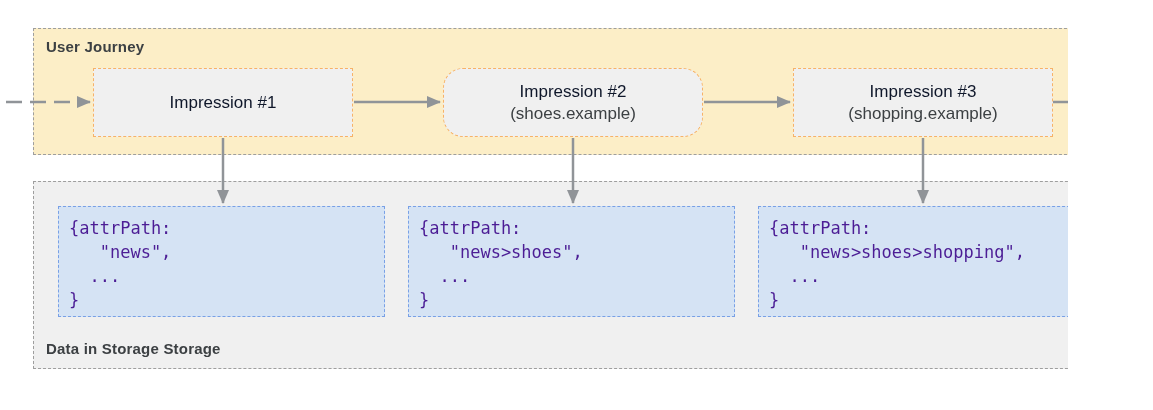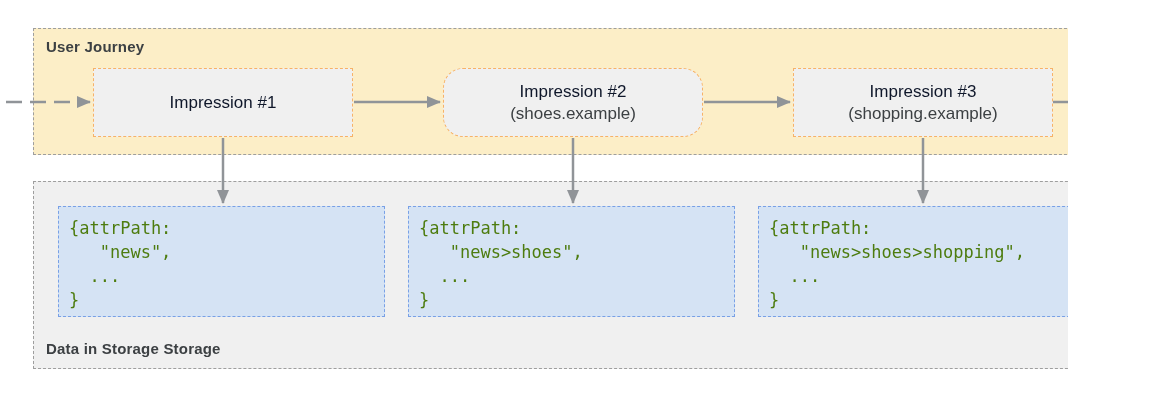--- a/index.html
+++ b/index.html
@@ -33,21 +33,21 @@
   }
   .storage .section-label { position:absolute; left:12px; bottom:11px; }
 
   .code {
     position:absolute; top:206px; width:327px; height:111px;
     background:#d5e3f4; border:1.5px dashed #78a0e6;
   }
   .code1 { left:58px; }  .code2 { left:408px; }  .code3 { left:758px; }
   .code pre {
     font-family:"DejaVu Sans Mono", monospace;
-    font-size:17px; line-height:24px; color:#4d7c0f;
+    font-size:17px; line-height:24px; color:#4c1d95;
     padding:9px 12px 0 10px; white-space:pre;
   }
 
   svg.arrows { position:absolute; left:0; top:0; pointer-events:none; }
   .arrows path.shaft { stroke:#909498; stroke-width:2.5; fill:none; }
   .arrows path.dash  { stroke-dasharray:16 8; }
 </style>
 </head>
 <body>
 

